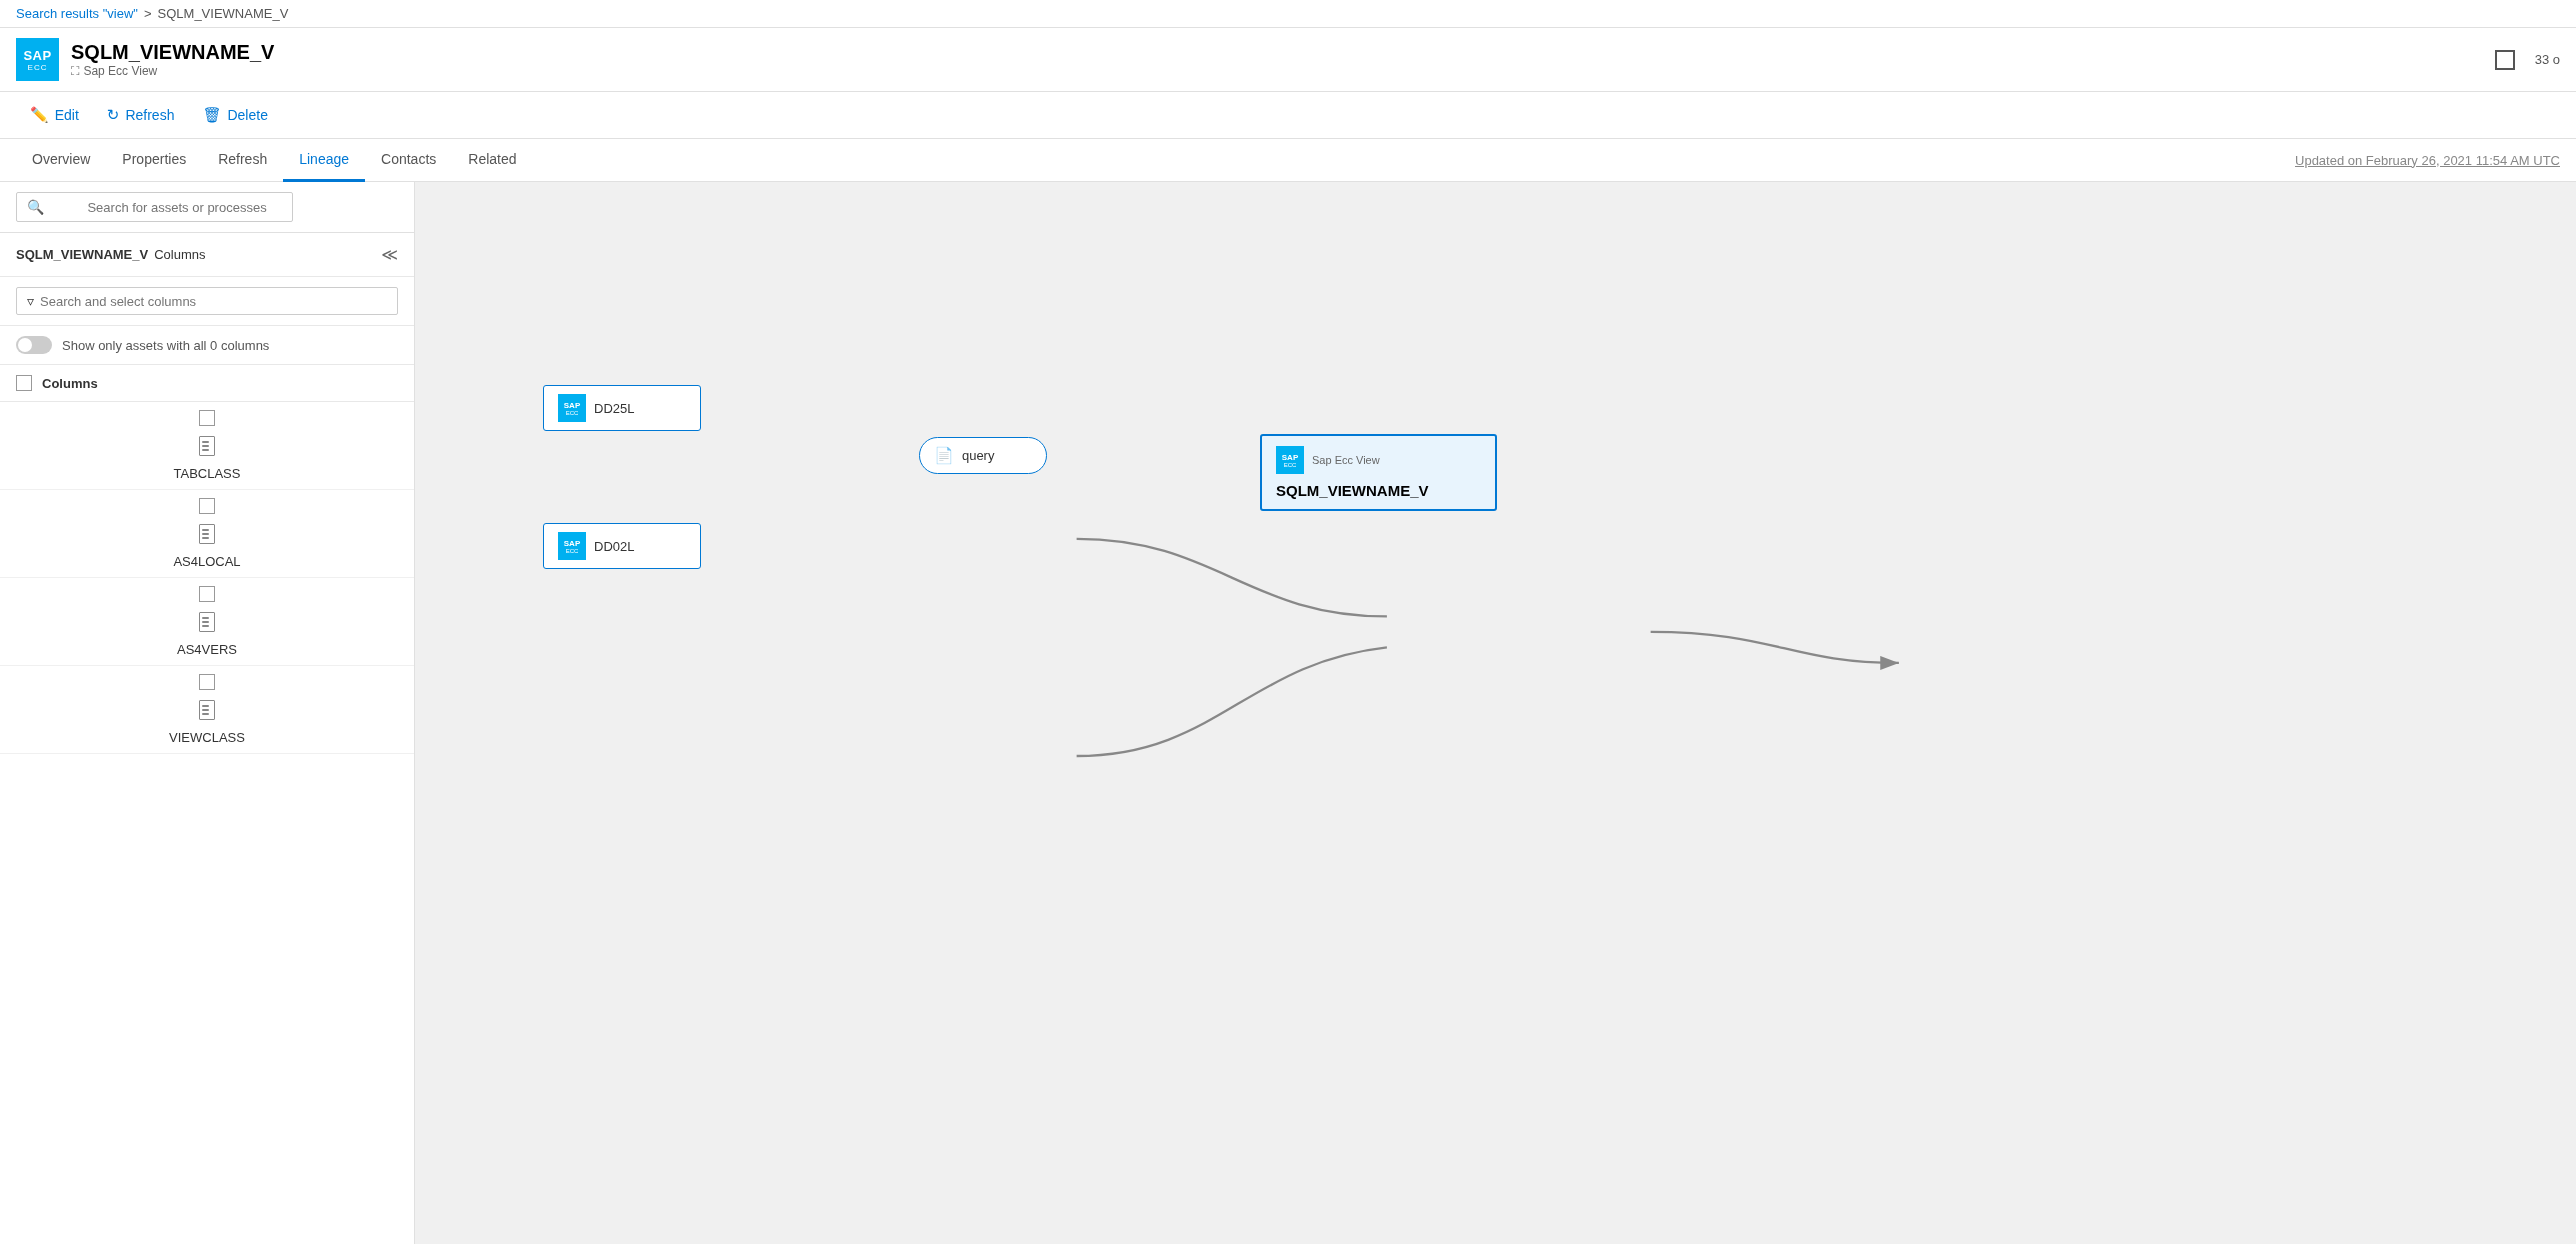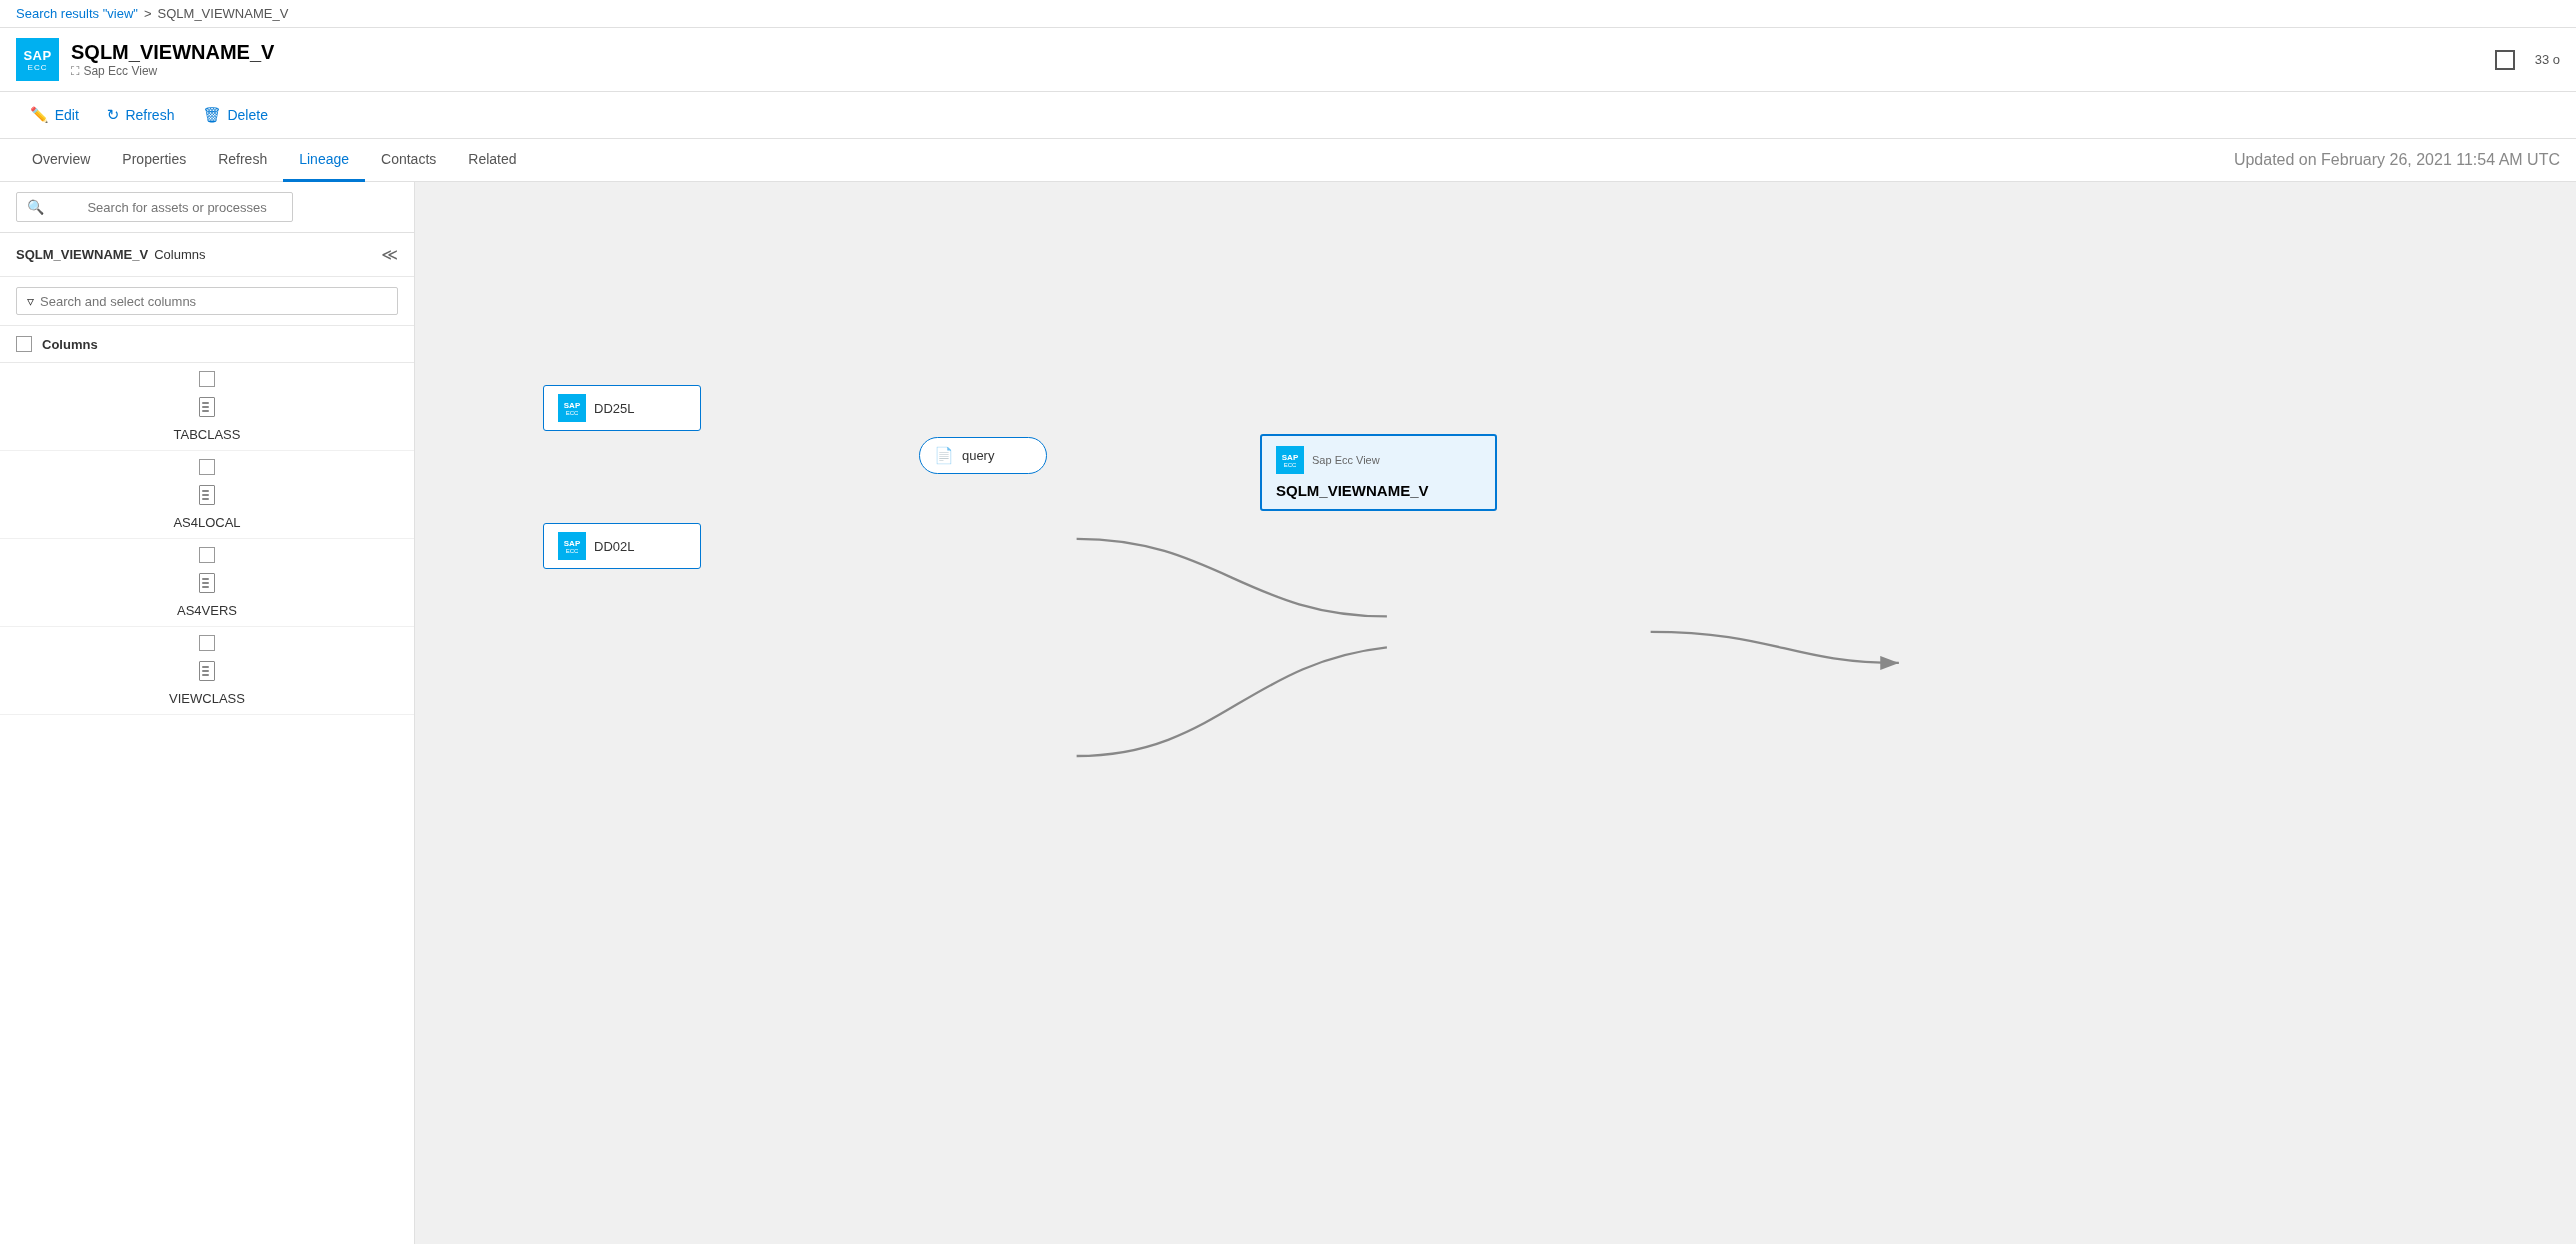--- a/index.html
+++ b/index.html
@@ -87,21 +87,21 @@
     .tabs-left { display: flex; align-items: center; }
     .tab {
       padding: 12px 16px;
       cursor: pointer;
       font-size: 14px;
       color: #555;
       border-bottom: 3px solid transparent;
       margin-bottom: -1px;
     }
     .tab.active { color: #0078d4; border-bottom: 3px solid #0078d4; font-weight: 500; }
-    .tabs-right { font-size: 16px; color: #888; }
+    .tabs-right { font-size: 13px; color: #888; text-decoration: underline; }
 
     
     .main {
       display: flex;
       height: calc(100vh - 158px);
     }
 
     
     .left-panel {
       width: 415px;
@@ -393,20 +393,24 @@
         <button class="collapse-btn">≪</button>
       </div>
 
       <div class="column-search">
         <div class="column-search-box">
           <span>▿</span>
           <input type="text" placeholder="Search and select columns" style="">
         </div>
       </div>
 
+      <div class="toggle-row">
+        <div class="toggle"></div>
+        <span class="toggle-label">Show only assets with all 0 columns</span>
+      </div>
 
       <div class="columns-list">
         <div class="columns-header">
           <div class="checkbox"></div>
           <span class="columns-header-label">Columns</span>
         </div>
 
         <div class="column-item">
           <div class="checkbox"></div>
           <div class="col-icon">

